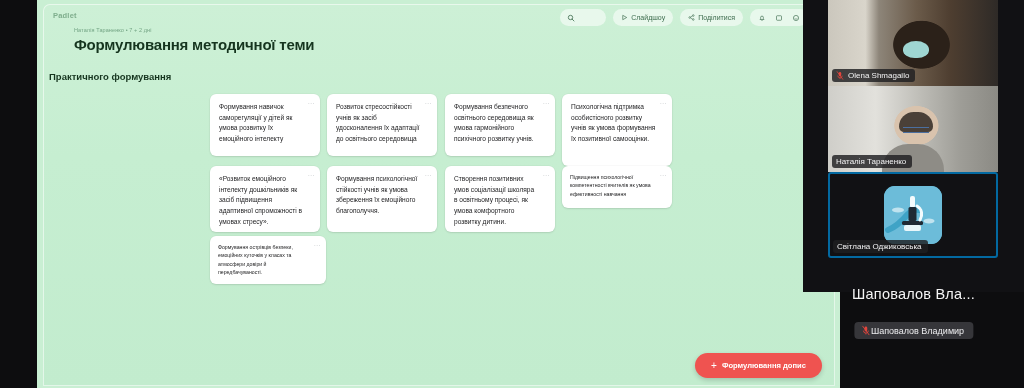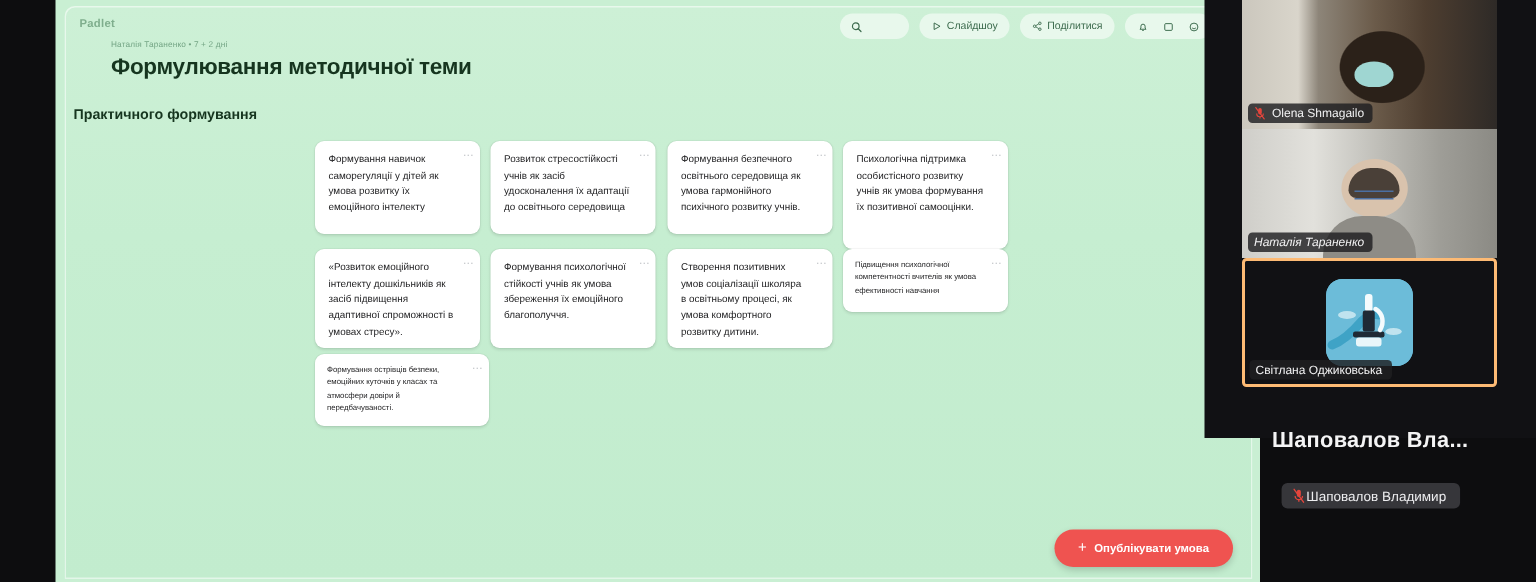--- a/index.html
+++ b/index.html
@@ -114,23 +114,23 @@
   .rail {
     position: absolute; left: 803px; top: 0;
     width: 221px; height: 292px;
     background: #111114;
   }
   .tile {
     position: absolute; left: 25px; width: 170px;
     overflow: hidden; background: #1b1b1f;
   }
   .tile-1 { top: 0;   height: 86px; }
-  .tile-2 { top: 86px; height: 86px; font-style: italic; }
+  .tile-2 { top: 86px; height: 86px; }
   .tile-3 { top: 172px; height: 86px;
-            border: 2px solid #fdba74; border-radius: 3px; background: #111114; }
+            border: 2px solid #0369a1; border-radius: 3px; background: #111114; }
   .name-tag {
     position: absolute; left: 4px; bottom: 4px;
     display: flex; align-items: center; gap: 4px;
     background: rgba(30,30,33,.82);
     border-radius: 3px;
     padding: 2px 6px 2px 4px;
     font-size: 8px; color: #f2f2f3; white-space: nowrap;
   }
   .tile-3 .name-tag { left: 3px; bottom: 3px; }
 
@@ -168,21 +168,21 @@
     transform: translate(-50%,-50%);
     width: 58px; height: 58px; border-radius: 11px;
     background: #64b8d8;
     overflow: hidden;
   }
   .mic-muted { display:block; }
 
   .speaker-name {
     position: absolute; left: 0; right: 0; top: 286px;
     text-align: center;
-    font-size: 14.5px; font-weight: 700; color: #f4f4f5;
+    font-size: 14.5px; font-weight: 400; color: #f4f4f5;
     letter-spacing: .2px;
   }
   .speaker-tag {
     position: absolute; left: 50%; top: 322px;
     transform: translateX(-50%);
     display: flex; align-items: center; gap: 1px;
     background: rgba(58,58,62,.92);
     border-radius: 4px;
     padding: 3px 9px 3px 7px;
     font-size: 9px; color: #ededef; white-space: nowrap;
@@ -281,21 +281,21 @@
       </div>
 
       <div class="card small" style="left:173px; top:236px; width:116px; height:48px;">
         <span class="dots">⋮</span>
         <span>Формування острівців безпеки, емоційних куточків у класах та атмосфери довіри й передбачуваності.</span>
       </div>
     </div>
 
     <button class="publish">
       <span class="plus">+</span>
-      <span>Опублікувати умова</span>
+      <span>Формулювання допис</span>
     </button>
   </div>
 
   <div class="rail">
 
     <div class="tile tile-1">
       <div class="cam-a"></div>
       <div class="name-tag">
         <svg width="8" height="9" viewBox="0 0 16 18" class="mic-muted">
           <rect x="5.6" y="2" width="4.8" height="8.6" rx="2.4" fill="#e4453c"></rect>

